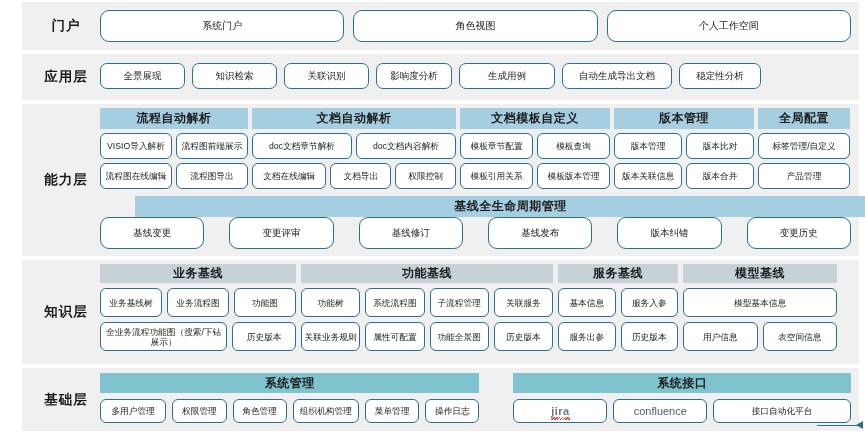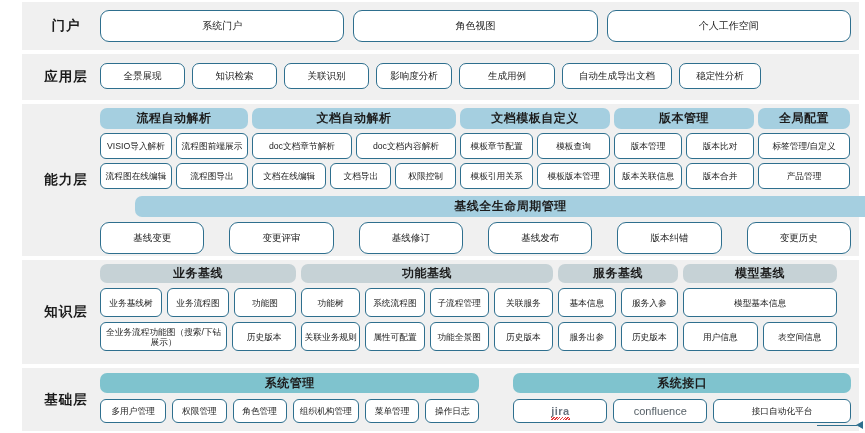--- a/index.html
+++ b/index.html
@@ -49,21 +49,20 @@
   .pill.small{font-size:8.7px;border-radius:6px;}
 
   
   .ghead{
     box-sizing:border-box;
     display:flex;align-items:center;justify-content:center;
     font-size:12px;
     font-weight:bold;
     color:#1c1c1c;
     letter-spacing:.5px;
-    border-radius:7px;
   }
   .ghead.cap{background:#a5cfe0;}
   .ghead.know{background:#c6d2d6;font-weight:bold;}
   .ghead.base{background:#7fc3ce;}
   .ghead.wide{background:#a5cfe0;}
 
   
   #portal-band{top:2px;height:48px;}
   .portal-row{position:absolute;left:0;right:0;top:8px;height:32px;display:flex;gap:9px;}
   .portal-row .pill{flex:1;font-size:10px;border-radius:9px;}
@@ -76,21 +75,21 @@
   
   #cap-band{top:104px;height:152px;}
   .cap-groups{position:absolute;left:0;right:0;top:4px;height:82px;display:flex;gap:4px;}
   .cap-group{display:flex;flex-direction:column;gap:4px;}
   .cap-group .ghead{height:21px;}
   .cap-rowline{display:flex;gap:4px;height:26px;}
   .cap-rowline .pill{flex:1;}
 
   .cap-base{position:absolute;left:0;right:0;top:92px;height:52px;}
   .cap-base .ghead{height:21px;width:100%;margin-left:35px;}
-  .cap-base .baserow{display:flex;gap:25px;height:32px;margin-top:5px;}
+  .cap-base .baserow{display:flex;gap:25px;height:32px;}
   .cap-base .baserow .pill{flex:1;font-size:9.5px;border-radius:9px;}
 
   
   #know-band{top:260px;height:104px;}
   .know-groups{position:absolute;left:0;right:0;top:4px;height:92px;display:flex;gap:5px;}
   .know-group{display:flex;flex-direction:column;gap:5px;}
   .know-group .ghead{height:19px;}
   .know-rowline{display:flex;gap:5px;height:29px;}
   .know-rowline .pill{flex:1;}
 

